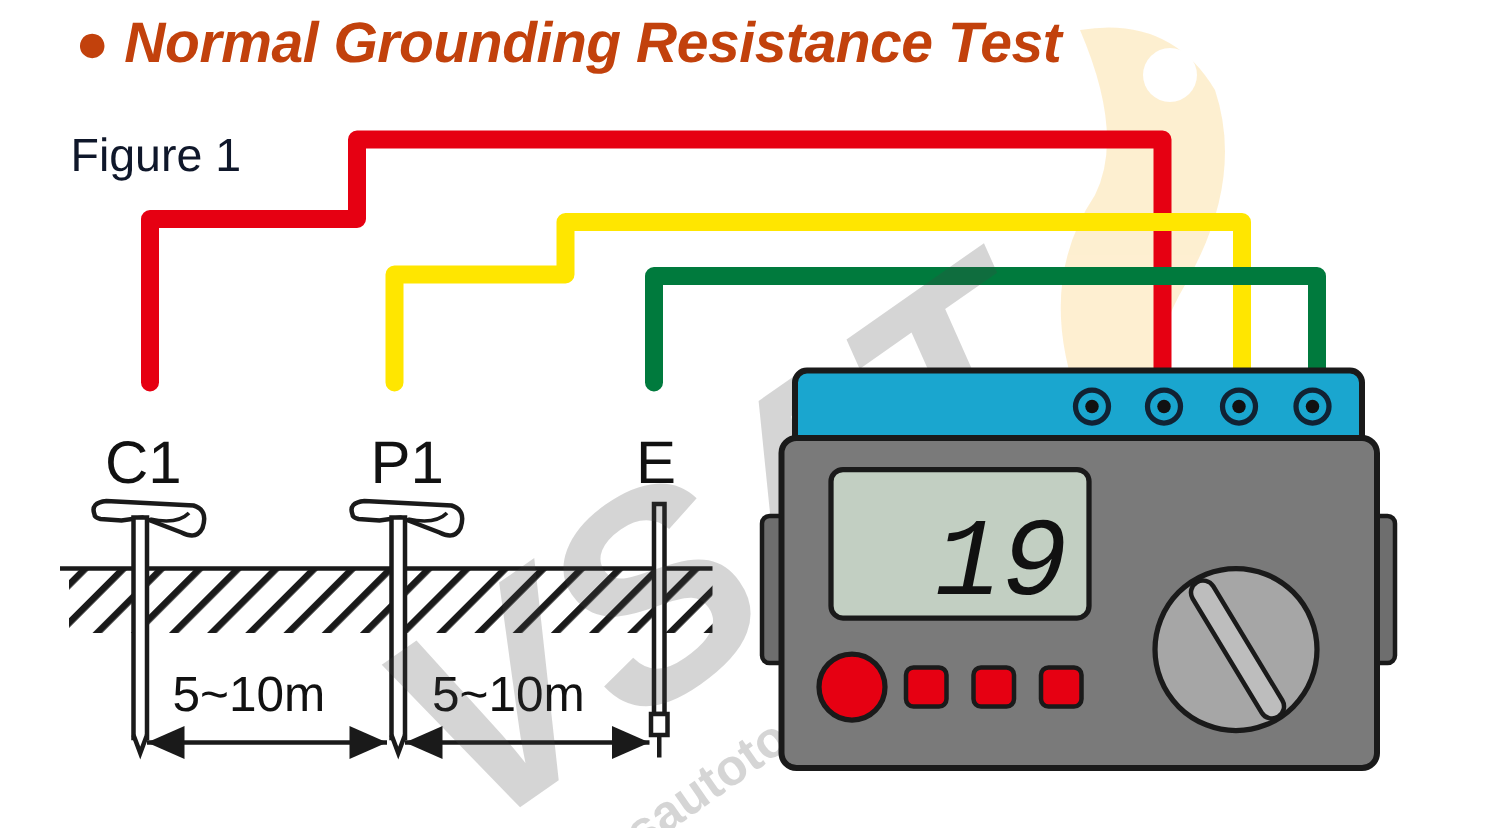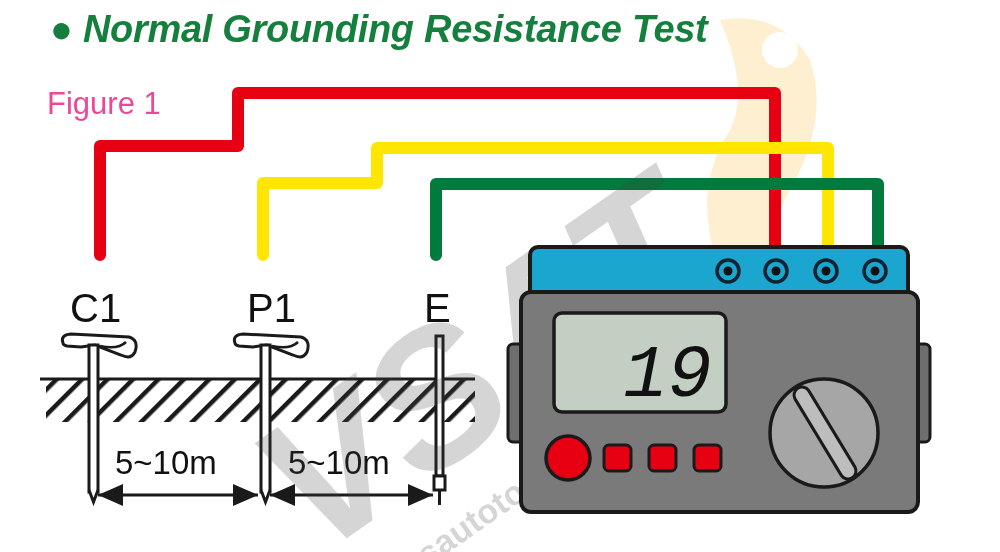--- a/index.html
+++ b/index.html
@@ -1,18 +1,18 @@
 <!DOCTYPE html>
 <html><head>
 <meta charset="utf-8">
 <style>
   html, body { margin:0; padding:0; background:#ffffff; }
   body { width:1000px; height:552px; position:relative; overflow:hidden; font-family:"Liberation Sans", sans-serif; }
-  .title { position:absolute; left:50px; top:8px; font-size:38px; font-weight:bold; font-style:italic; color:#15803d; white-space:nowrap; letter-spacing:-0.3px; }
-  .figlabel { position:absolute; left:47px; top:86px; font-size:31px; color:#ec4899; }
+  .title { position:absolute; left:50px; top:8px; font-size:38px; font-weight:bold; font-style:italic; color:#c2410c; white-space:nowrap; letter-spacing:-0.3px; }
+  .figlabel { position:absolute; left:47px; top:86px; font-size:31px; color:#0f172a; }
   svg.main { position:absolute; left:0; top:0; }
   .lbl { font-family:"Liberation Sans", sans-serif; fill:#111; }
 </style>
 </head>
 <body>
 
 <div class="title">● Normal Grounding Resistance Test</div>
 <div class="figlabel">Figure 1</div>
 
 <svg class="main" width="1000" height="552" viewBox="0 0 1000 552">

